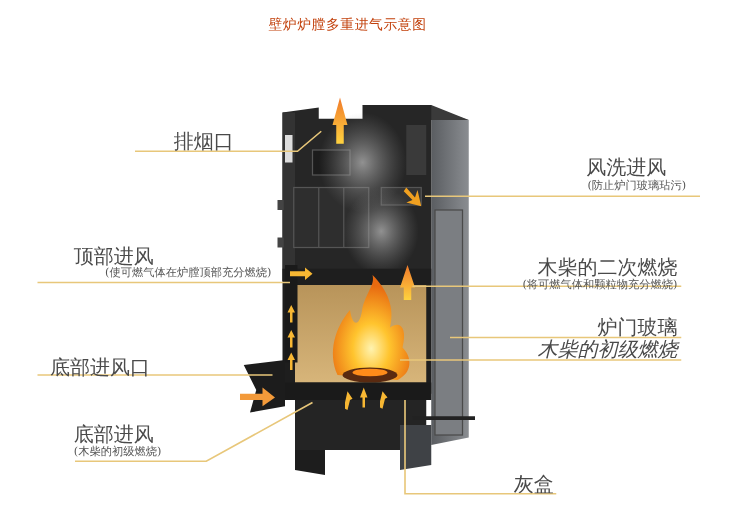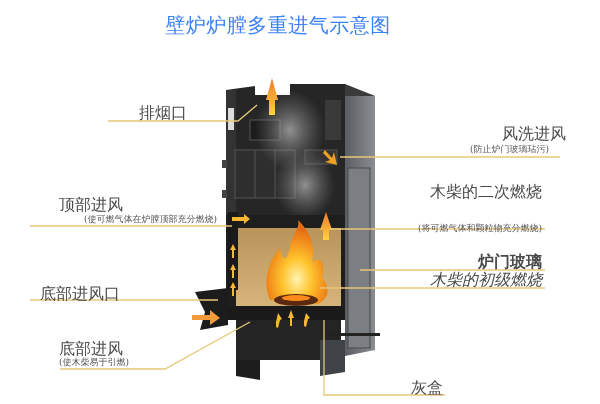--- a/index.html
+++ b/index.html
@@ -1,19 +1,19 @@
 <!DOCTYPE html>
 <html><head>
 <meta charset="utf-8">
 <style>
   html, body { margin:0; padding:0; background:#ffffff; }
   body { width:600px; height:404px; position:relative; overflow:hidden;
          font-family:"DejaVu Serif", "Liberation Serif", serif; color:#444; }
   .title { position:absolute; left:0; width:556px; top:12px; text-align:center;
-           font-size:20px; color:#3b82f6; letter-spacing:0.5px; }
+           font-size:11px; color:#c2410c; letter-spacing:0.5px; }
   .lbl { position:absolute; font-size:16px; color:#4a4a4a; white-space:nowrap; line-height:14px; }
   .sub { position:absolute; font-size:9px; color:#555; white-space:nowrap; line-height:12px; }
   .r { text-align:right; }
   svg.art { position:absolute; left:0; top:0; }
 </style>
 </head>
 <body>
 
 <div class="title">壁炉炉膛多重进气示意图</div>
 
@@ -115,24 +115,24 @@
 </svg>
 
 <div class="lbl" style="left:139px;top:106px;">排烟口</div>
 
 <div class="lbl" style="left:59px;top:198px;">顶部进风</div>
 <div class="sub" style="left:43px;top:213px;margin-left:41px;">(使可燃气体在炉膛顶部充分燃烧)</div>
 
 <div class="lbl" style="left:40px;top:287px;">底部进风口</div>
 
 <div class="lbl" style="left:59px;top:342px;font-family:Liberation Serif, serif;">底部进风</div>
-<div class="sub" style="left:59px;top:356px;">(使木柴易于引燃)</div>
+<div class="sub" style="left:59px;top:356px;">(木柴的初级燃烧)</div>
 
-<div class="lbl r" style="right:34px;top:127px;">风洗进风</div>
+<div class="lbl r" style="right:67px;top:127px;">风洗进风</div>
 <div class="sub r" style="right:51px;top:143px;">(防止炉门玻璃玷污)</div>
 
-<div class="lbl r" style="right:58px;top:185px;">木柴的二次燃烧</div>
+<div class="lbl r" style="right:58px;top:207px;">木柴的二次燃烧</div>
 <div class="sub r" style="right:58px;top:222px;">(将可燃气体和颗粒物充分燃烧)</div>
 
-<div class="lbl r" style="right:58px;top:255px;font-weight:bold;">炉门玻璃</div>
+<div class="lbl r" style="right:58px;top:255px;">炉门玻璃</div>
 <div class="lbl r" style="right:58px;top:273px;font-style:italic;">木柴的初级燃烧</div>
 
 <div class="lbl r" style="right:157px;top:381px;">灰盒</div>
 
 </body></html>

